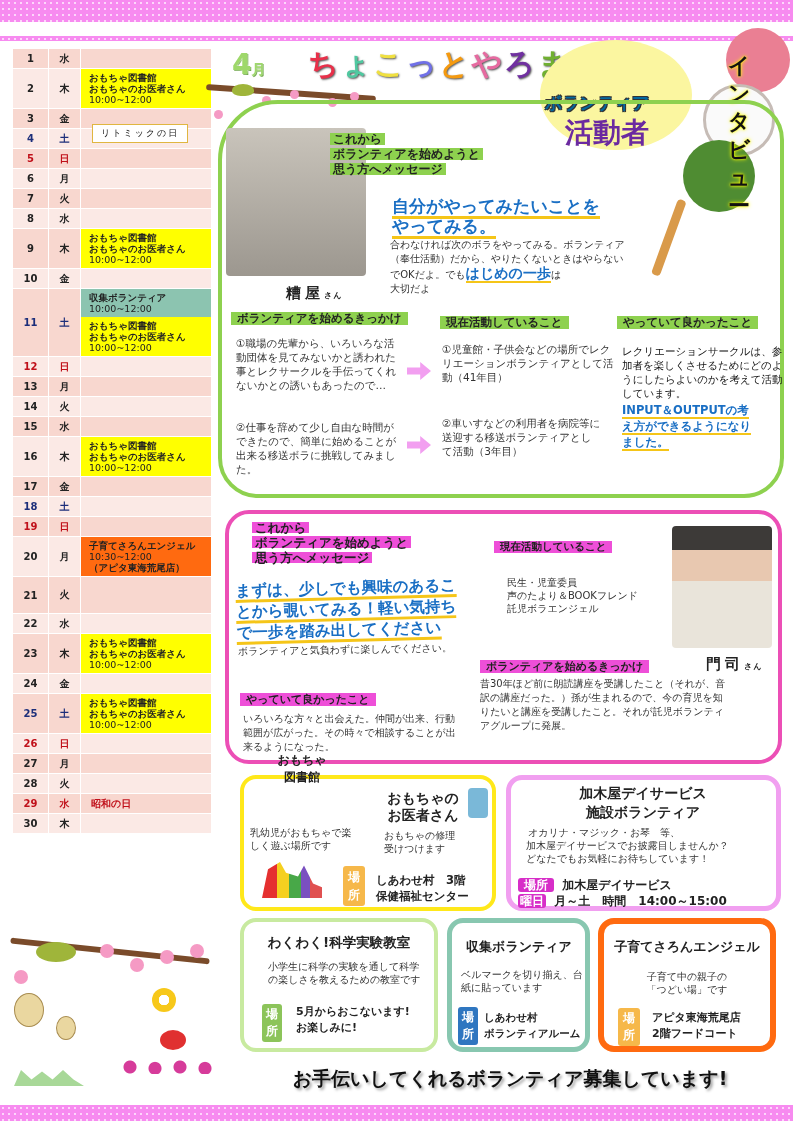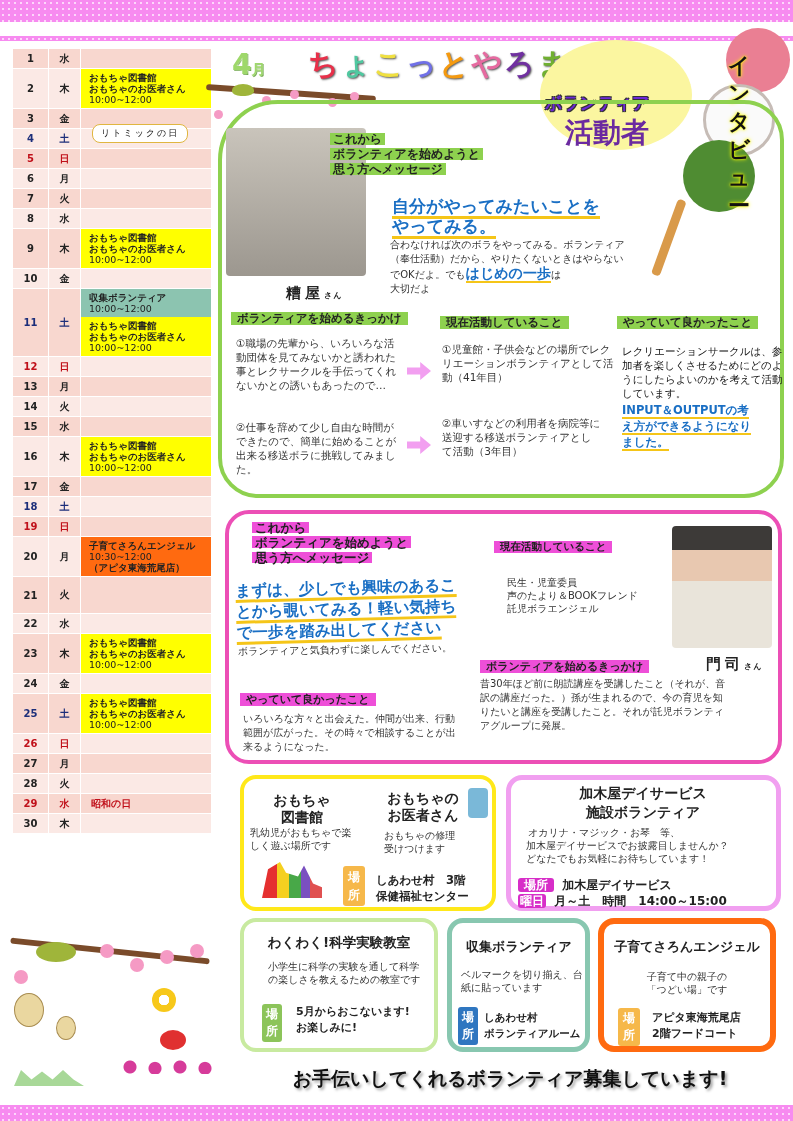--- a/index.html
+++ b/index.html
@@ -17,28 +17,28 @@
 .cal tr:nth-child(even) td{background:#fbe9e5}
 .cal td.ev{padding:0;background:transparent}
 .cal .sat{color:#1c2e7a}
 .cal .sun{color:#c0101a}
 .evb{padding:3px 8px;font-size:9.5px;line-height:11px;font-weight:bold;color:#222}
 .evb.yellow{background:#ffff00}
 .evb.teal{background:#8cc4b0}
 .evb.orange{background:#ff6a10}
 .evb .t{font-weight:normal}
 .holi{color:#c0101a;font-weight:bold;padding-left:10px;font-size:10px}
-.bubble{position:absolute;left:92px;top:124px;border:1.5px solid #e0b640;border-radius:8px;background:#fff;font-size:9px;padding:2px 8px;letter-spacing:2px}
+.bubble{position:absolute;left:92px;top:124px;border:1.5px solid #e0b640;border-radius:0;background:#fff;font-size:9px;padding:2px 8px;letter-spacing:2px}
 
 .title-month{position:absolute;left:232px;top:48px;font-size:28px;font-weight:bold;color:#9ed86a;text-shadow:0 0 3px #fff,1px 1px 0 #5a9a30}
 .title-month small{font-size:14px}
 .title-main{position:absolute;left:308px;top:44px;font-size:30px;font-weight:bold;letter-spacing:2px;text-shadow:1px 1px 2px #555}
 .title-main span{display:inline-block}
 .moon{position:absolute;left:540px;top:40px;width:152px;height:110px;border-radius:50%;background:#fbf6a0}
-.vol-label{position:absolute;left:545px;top:92px;font-size:17px;font-weight:bold;color:#6d28d9;text-shadow:-1px -1px 0 #333,1px -1px 0 #333,-1px 1px 0 #333,1px 1px 0 #333}
+.vol-label{position:absolute;left:545px;top:92px;font-size:17px;font-weight:bold;color:#0369a1;text-shadow:-1px -1px 0 #333,1px -1px 0 #333,-1px 1px 0 #333,1px 1px 0 #333}
 .act-label{position:absolute;left:565px;top:114px;font-size:28px;font-weight:bold;color:#6b2aa0}
 .dango{position:absolute;border-radius:50%}
 .interview{position:absolute;left:727px;top:52px;width:24px;font-size:22px;font-weight:bold;line-height:28px;color:#111;text-shadow:0 0 4px #ff0,0 0 2px #ff0;text-align:center}
 
 .gpanel{position:absolute;left:218px;top:100px;width:566px;height:398px;border:4px solid #8ed14f;border-radius:60px 40px 40px 40px}
 .photo{position:absolute;background:linear-gradient(#c9c4bb,#9c978f);border-radius:4px}
 .pname{position:absolute;font-size:15px;font-weight:bold;letter-spacing:4px}
 .pname small{font-size:8px;letter-spacing:1px}
 .hl-green{background:linear-gradient(transparent 10%,#8ed14f 10%,#8ed14f 90%,transparent 90%);padding:0 3px}
 .hl-pink{background:linear-gradient(transparent 10%,#ee4fd8 10%,#ee4fd8 90%,transparent 90%);padding:0 3px}
@@ -351,21 +351,21 @@
 <div class="photo" style="left:672px;top:526px;width:100px;height:122px;background:linear-gradient(#3d3a38 0,#3d3a38 20%,#e8c8b0 20%,#e8c8b0 45%,#e9e4da 45%)"></div>
 <div class="pname" style="left:706px;top:655px"><span>門司</span><small>さん</small></div>
 
 <div class="sec-h hl-pink" style="left:480px;top:658px;font-size:11px">ボランティアを始めるきっかけ</div>
 <div class="body-t" style="left:480px;top:677px;width:250px;font-size:10px;line-height:14px">昔30年ほど前に朗読講座を受講したこと（それが、音訳の講座だった。）孫が生まれるので、今の育児を知りたいと講座を受講したこと。それが託児ボランティアグループに発展。</div>
 
 <div class="sec-h hl-pink" style="left:240px;top:691px;font-size:11px">やっていて良かったこと</div>
 <div class="body-t" style="left:243px;top:712px;width:222px;font-size:10px;line-height:14px">いろいろな方々と出会えた。仲間が出来、行動範囲が広がった。その時々で相談することが出来るようになった。</div>
 
 <div class="box" style="left:240px;top:775px;width:256px;height:136px;border:4px solid #ffe81a"></div>
-<div class="box-title" style="position:absolute;left:252px;top:792px;width:100px;font-size:14px;line-height:17px">
+<div class="box-title" style="position:absolute;left:252px;top:752px;width:100px;font-size:12px;line-height:17px">
   <div>おもちゃ</div>
     <div>図書館</div>
 </div>
 <div class="body-t" style="left:250px;top:826px;width:110px;font-size:10px">乳幼児がおもちゃで楽しく遊ぶ場所です</div>
 <div class="box-title" style="position:absolute;left:378px;top:790px;width:90px;font-size:14px;line-height:17px">
   <div>おもちゃの</div>
     <div>お医者さん</div>
 </div>
 <div style="position:absolute;left:468px;top:788px;width:20px;height:30px;background:#7ab8d8;border-radius:4px"></div>
 <div class="body-t" style="left:384px;top:829px;width:80px;font-size:10px">おもちゃの修理受けつけます</div>

